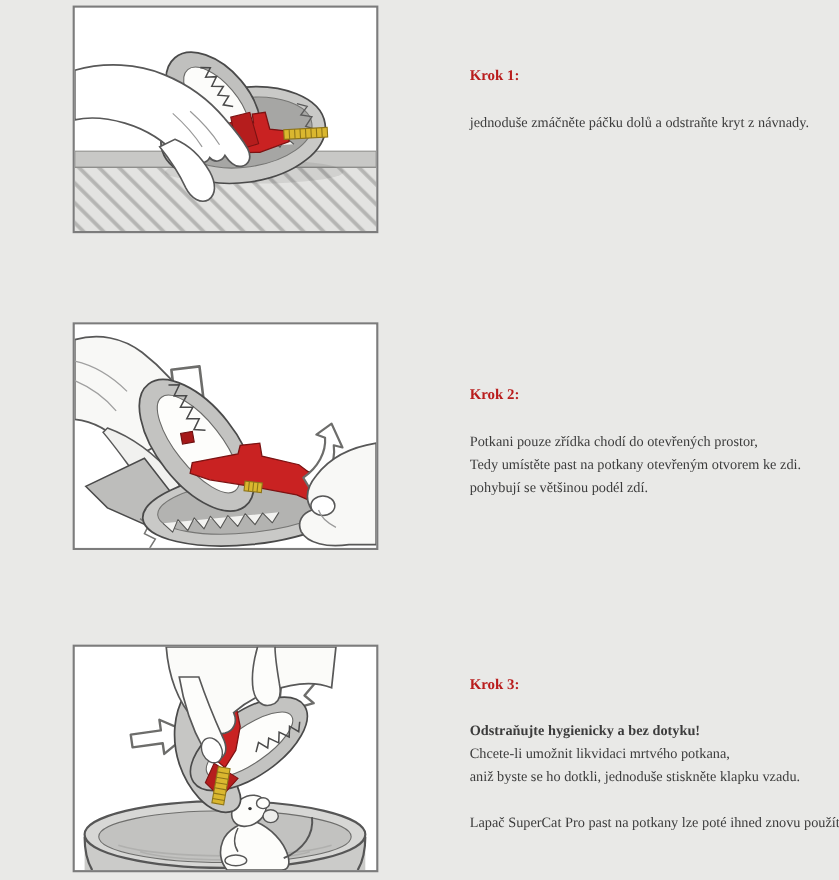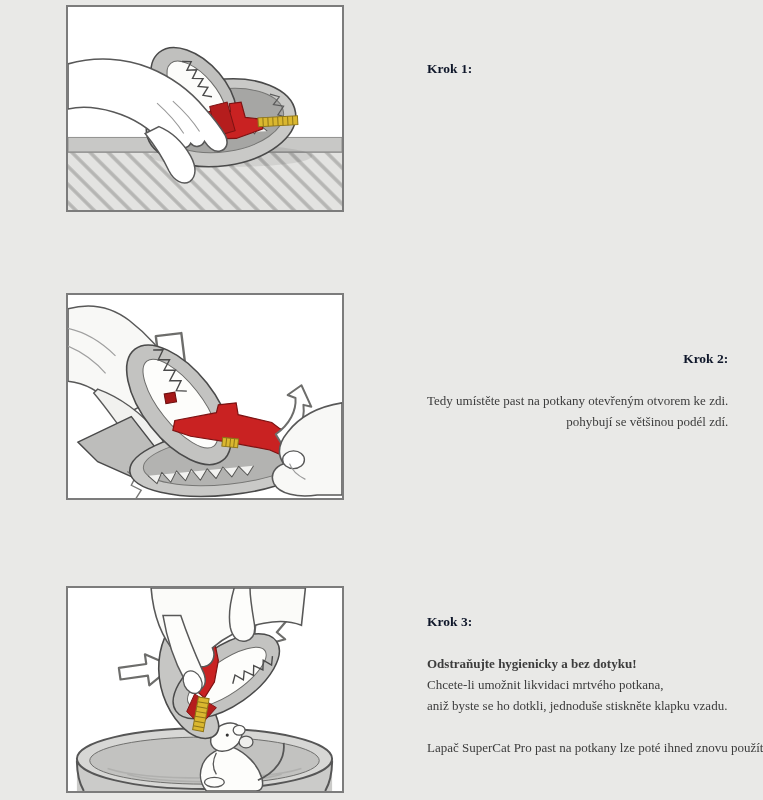--- a/index.html
+++ b/index.html
@@ -21,26 +21,26 @@
   #fig2{top:293px;}
   #fig3{top:586px;}
   .step-text{
     position:absolute;left:427px;
     color:#3c3c3c;
     font-size:13px;
     line-height:21px;
     white-space:nowrap;
   }
   #step1-text{top:58px;}
-  #step2-text{top:348px;text-align:right;}
+  #step2-text{top:348px;}
   #step3-text{top:611px;}
   .step-heading{
     font-weight:bold;
     font-size:13.5px;
-    color:#0f172a;
+    color:#b91c1c;
     margin:0 0 21px 0;
   }
   .bold-line{font-weight:bold;}
   .closing-line{margin-top:21px;}
 </style>
 </head>
 <body>
 
 <div class="figure-frame" id="fig1">
   <svg viewBox="0 0 277 207" preserveAspectRatio="none">
@@ -178,24 +178,26 @@
       <path d="M84,0 C86,26 94,50 110,68 C118,77 128,82 138,80 C146,78 150,70 146,61 C160,49 178,40 198,36 C212,33 226,34 236,38 L240,0 Z" fill="#fbfbf9" stroke="#585858" stroke-width="1.6"></path>
       <path d="M96,28 C100,52 108,76 118,94 C122,102 128,106 134,103 C140,100 140,92 136,84 C128,66 120,46 114,28 Z" fill="#fdfdfb" stroke="#585858" stroke-width="1.5"></path>
       <ellipse cx="126" cy="96" rx="9" ry="12" fill="#ffffff" stroke="#585858" stroke-width="1.3" transform="rotate(-25 126 96)"></ellipse>
       <path d="M168,0 C164,14 162,28 164,40 C166,50 172,56 180,54 C188,52 190,44 188,34 C186,22 184,10 184,0 Z" fill="#fdfdfb" stroke="#585858" stroke-width="1.5"></path>
     </g>
   </svg>
 </div>
 
 <div class="step-text" id="step1-text">
   <div class="step-heading">Krok 1:</div>
+  <div>jednoduše zmáčněte páčku dolů a odstraňte kryt z návnady.</div>
 </div>
 
 <div class="step-text" id="step2-text">
   <div class="step-heading">Krok 2:</div>
+  <div>Potkani pouze zřídka chodí do otevřených prostor,</div>
   <div>Tedy umístěte past na potkany otevřeným otvorem ke zdi.</div>
   <div>pohybují se většinou podél zdí.</div>
 </div>
 
 <div class="step-text" id="step3-text">
   <div class="step-heading">Krok 3:</div>
   <div class="bold-line">Odstraňujte hygienicky a bez dotyku!</div>
   <div>Chcete-li umožnit likvidaci mrtvého potkana,</div>
   <div>aniž byste se ho dotkli, jednoduše stiskněte klapku vzadu.</div>
   <div class="closing-line">Lapač SuperCat Pro past na potkany lze poté ihned znovu použít.</div>

